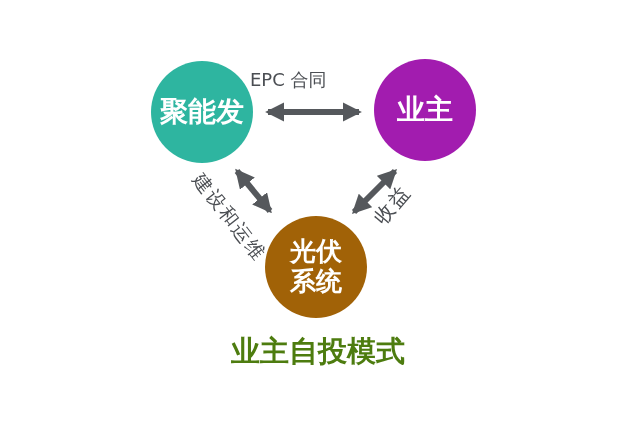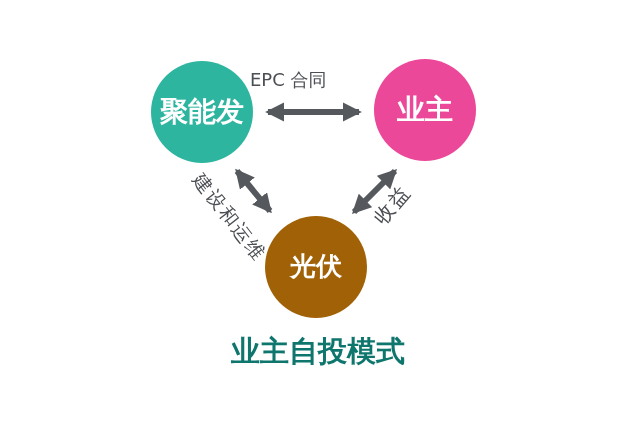--- a/index.html
+++ b/index.html
@@ -25,21 +25,21 @@
     text-align: center;
     user-select: none;
   }
   .circle-contractor {
     left: 151px; top: 61px;
     background: #2eb5a0;
     font-size: 28px;
   }
   .circle-owner {
     left: 374px; top: 59px;
-    background: #ec4899;
+    background: #a21caf;
     font-size: 28px;
   }
   .circle-pv {
     left: 265px; top: 216px;
     background: #a16207;
     font-size: 26px;
     line-height: 1.15;
   }
   .arrows {
     position: absolute;
@@ -73,21 +73,21 @@
     transform: rotate(-50deg);
     transform-origin: 0 0;
   }
   .diagram-title {
     position: absolute;
     left: 160px; top: 332px;
     width: 316px;
     text-align: center;
     font-size: 29px;
     font-weight: bold;
-    color: #0f766e;
+    color: #4d7c0f;
   }
 </style>
 </head>
 <body>
 
 <div class="stage">
 
   <svg class="arrows" width="620" height="428" viewBox="0 0 620 428">
     <defs>
       <marker id="arrowhead" viewBox="0 0 10 10" refX="8.5" refY="5" markerWidth="3.2" markerHeight="3.2" orient="auto-start-reverse">
@@ -102,20 +102,21 @@
   <div class="circle circle-contractor">
     <span>聚能发</span>
   </div>
 
   <div class="circle circle-owner">
     <span>业主</span>
   </div>
 
   <div class="circle circle-pv">
     <span>光伏</span>
+    <span>系统</span>
   </div>
 
   <div class="edge-label edge-label-epc">EPC 合同</div>
 
   <div class="edge-label edge-label-construction">建设和运维</div>
 
   <div class="edge-label edge-label-revenue">收益</div>
 
   <div class="diagram-title">业主自投模式</div>
 

